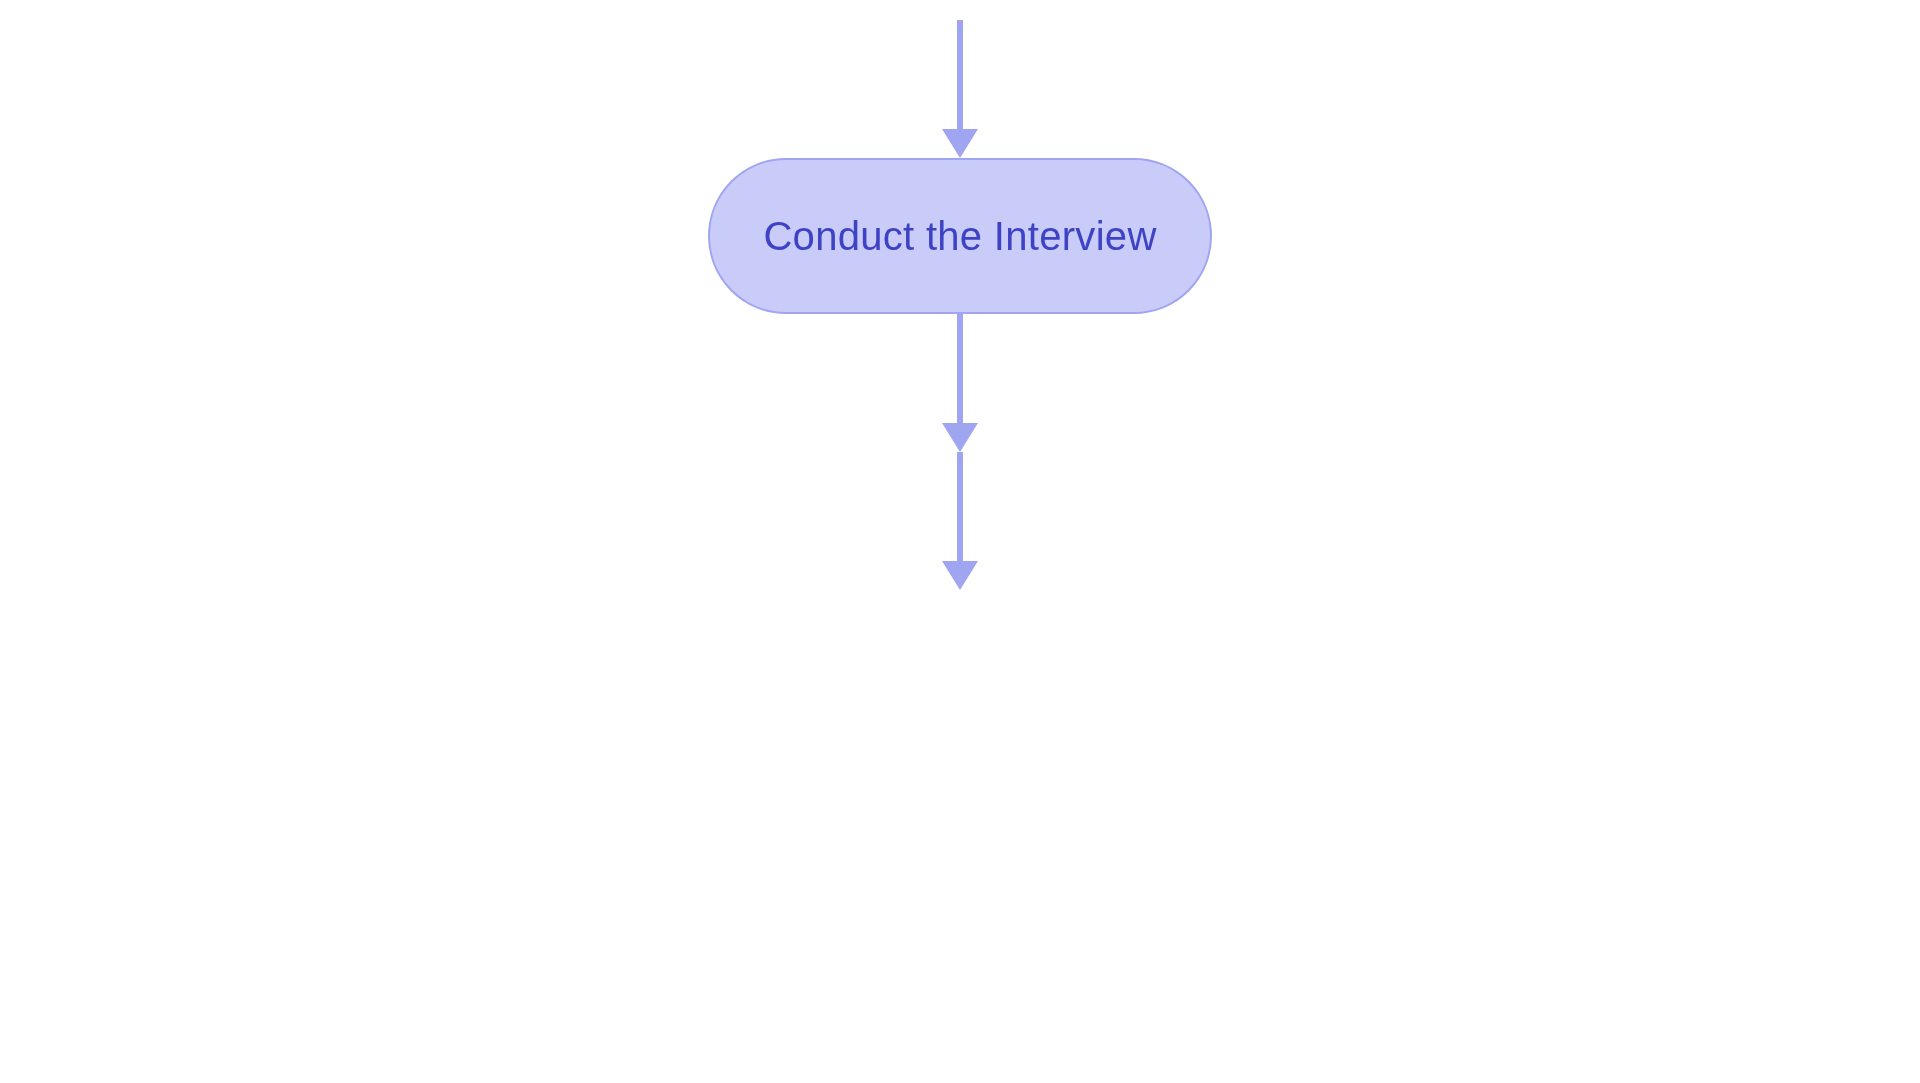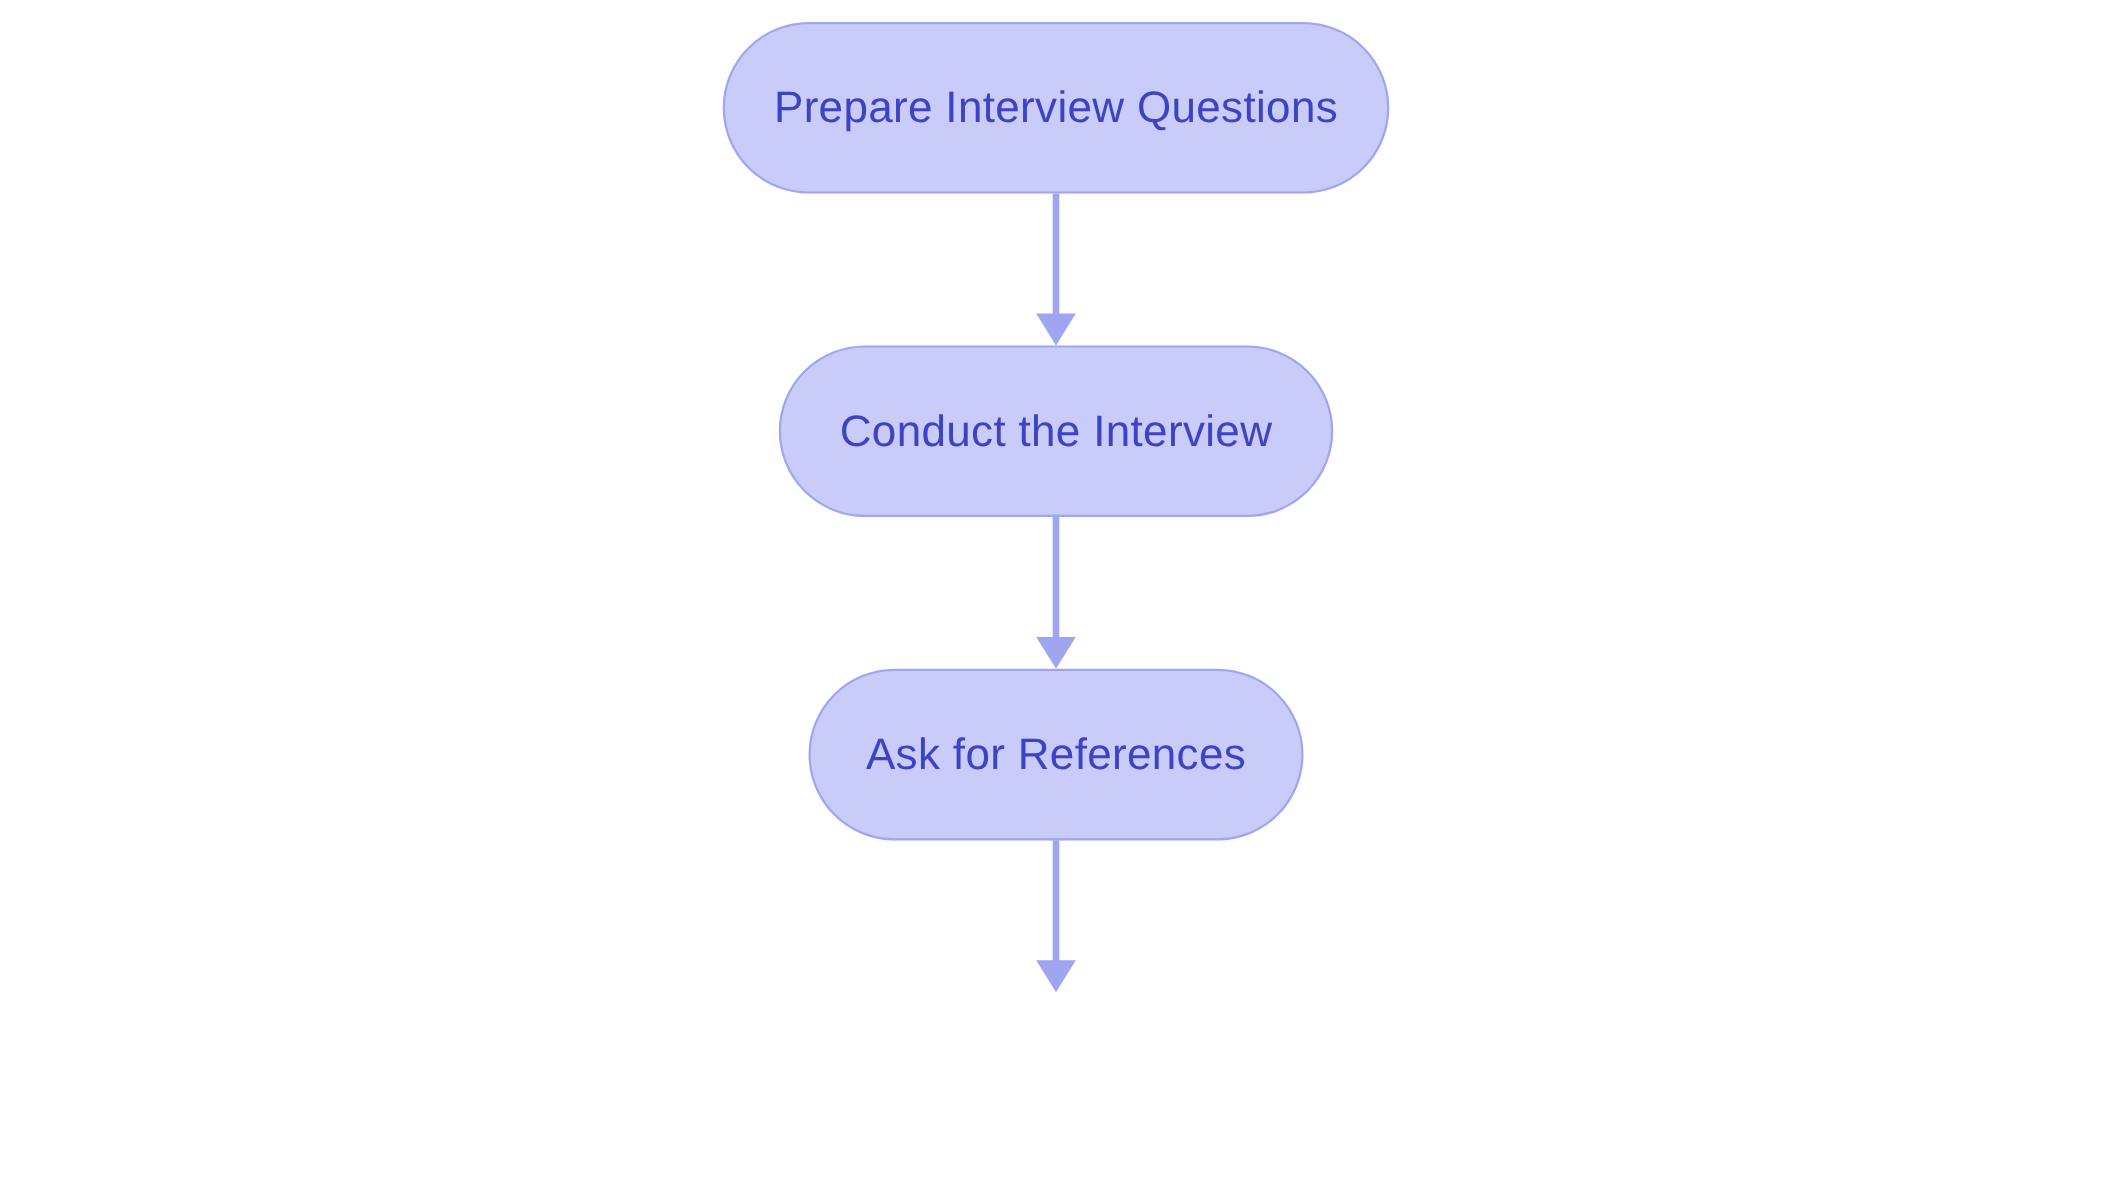--- a/index.html
+++ b/index.html
@@ -62,41 +62,35 @@
     border-right: 18px solid transparent;
     border-top: 29px solid var(--arrow);
     margin-top: -1px;
   }
 </style>
 </head>
 <body>
 
 <div class="canvas">
 
-  <div class="node node-w1">
-    <span class="node-label">Prepare Interview Questions</span>
-  </div>
 
   <div class="arrow">
     <div class="arrow-stem"></div>
     <div class="arrow-head"></div>
   </div>
 
   <div class="node node-w2">
     <span class="node-label">Conduct the Interview</span>
   </div>
 
   <div class="arrow">
     <div class="arrow-stem"></div>
     <div class="arrow-head"></div>
   </div>
 
-  <div class="node node-w3">
-    <span class="node-label">Ask for References</span>
-  </div>
 
   <div class="arrow">
     <div class="arrow-stem"></div>
     <div class="arrow-head"></div>
   </div>
 
 
 </div>
 
 </body></html>

